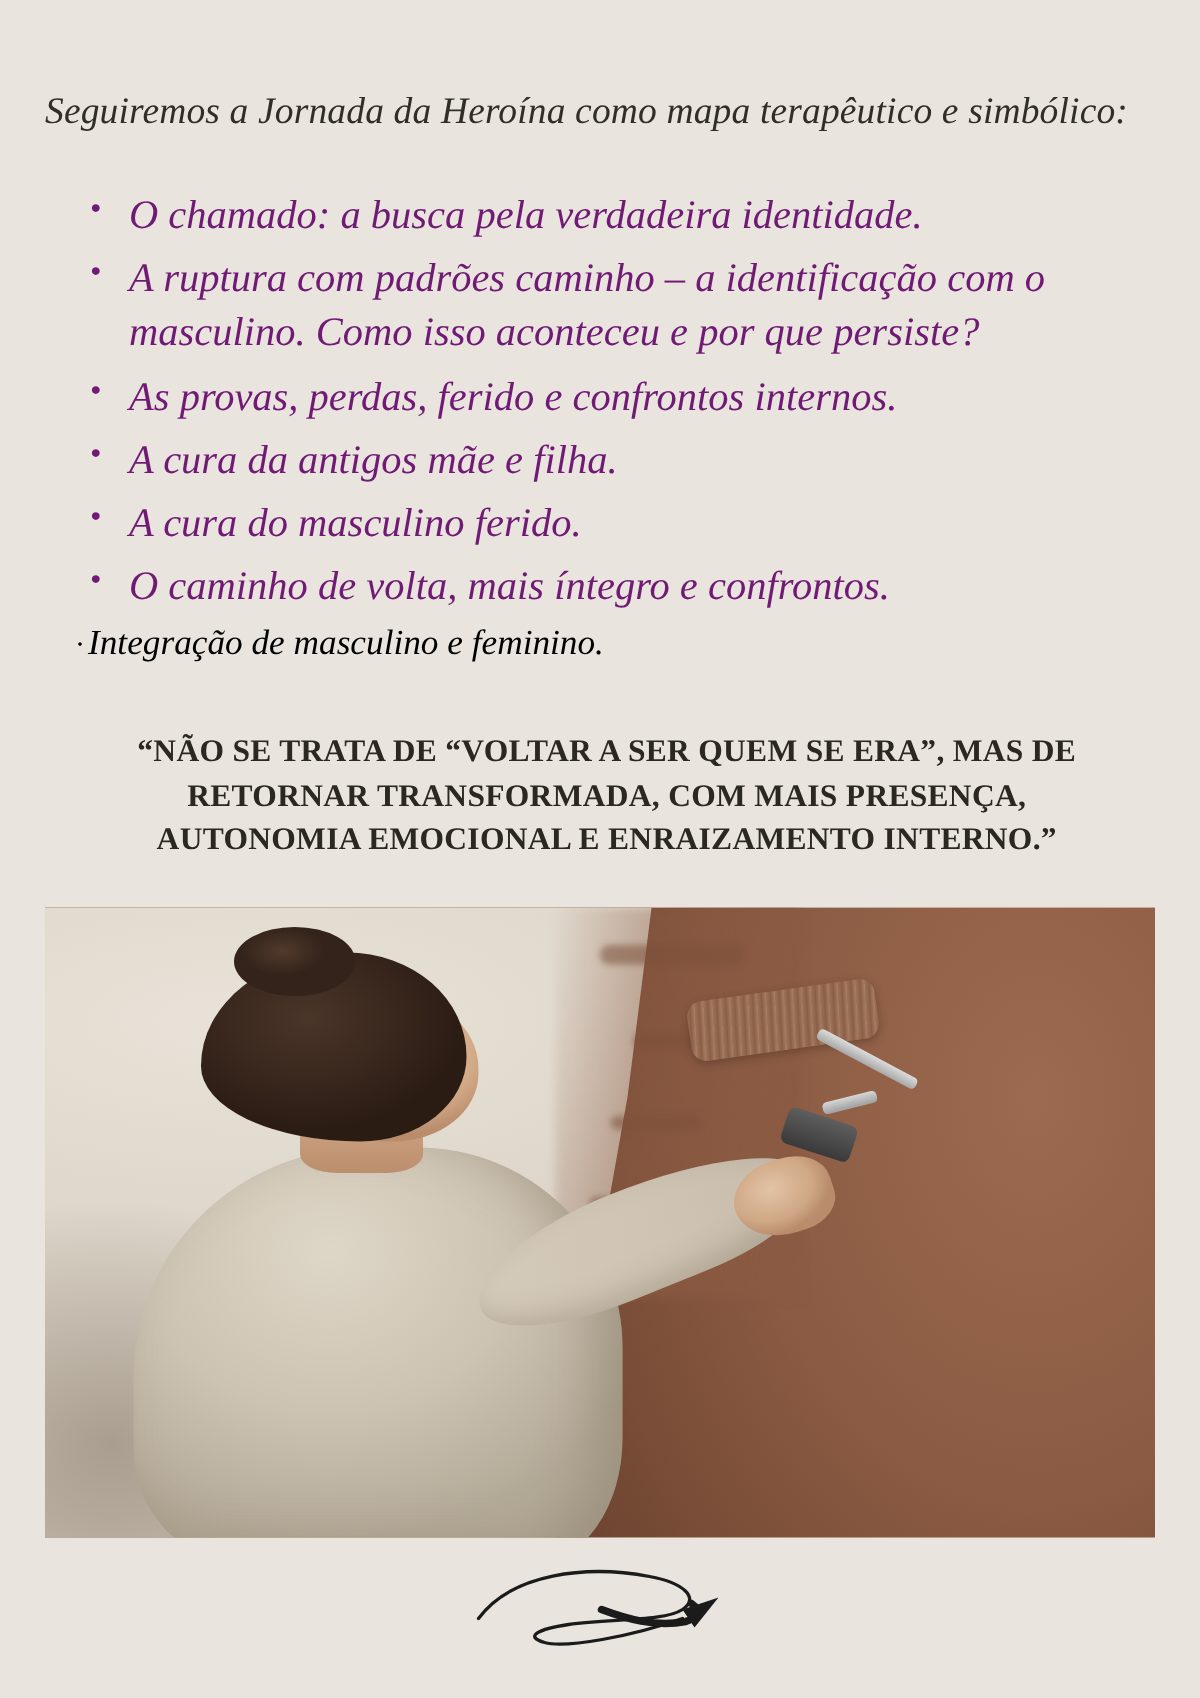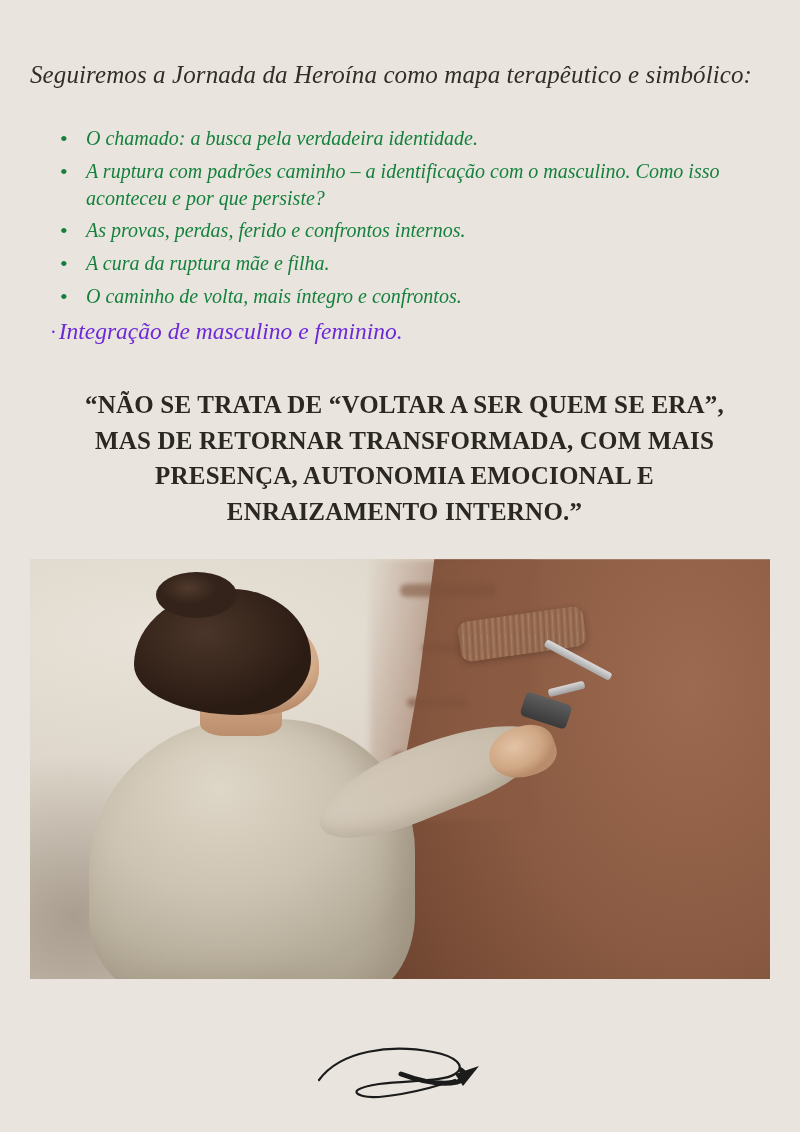--- a/index.html
+++ b/index.html
@@ -30,52 +30,52 @@
     color: #312e29;
   }
   ul.bullets {
     margin: 0;
     padding: 0 0 0 52px;
     list-style: none;
   }
   ul.bullets li {
     position: relative;
     font-style: italic;
-    font-size: 20px;
+    font-size: 27px;
     line-height: 1.34;
     margin-bottom: 6px;
-    color: #15803d;
+    color: #701a75;
     padding-left: 4px;
   }
   ul.bullets li:before {
     content: "•";
     position: absolute;
     left: -22px;
     top: -1px;
     font-size: 22px;
     font-style: normal;
   }
   .last-line {
     font-style: italic;
     font-size: 23.5px;
     line-height: 1.34;
     margin: 2px 0 14px 20px;
-    color: #6d28d9;
+    color: #000000;
   }
   .last-line .dot {
     font-style: normal;
     font-size: 20px;
     padding-right: 2px;
   }
   .quote {
     margin: 40px 28px 0 38px;
     text-align: center;
     font-family: "Liberation Serif", serif;
     font-weight: bold;
-    font-size: 25px;
+    font-size: 21px;
     line-height: 1.42;
     letter-spacing: 0.2px;
     color: #2b2723;
   }
   .photo-wrap {
     margin: 30px 0 0 0;
     width: 740px;
     height: 420px;
     position: relative;
     overflow: hidden;
@@ -241,21 +241,22 @@
 <body>
 
 <div class="page">
 
   <p class="intro">Seguiremos a Jornada da Heroína como mapa terapêutico e simbólico:</p>
 
   <ul class="bullets">
     <li>O chamado: a busca pela verdadeira identidade.</li>
     <li>A ruptura com padrões caminho – a identificação com o masculino. Como isso aconteceu e por que persiste?</li>
     <li>As provas, perdas, ferido e confrontos internos.</li>
-    <li>A cura da ruptura mãe e filha.</li>
+    <li>A cura da antigos mãe e filha.</li>
+    <li>A cura do masculino ferido.</li>
     <li>O caminho de volta, mais íntegro e confrontos.</li>
   </ul>
 
   <p class="last-line">
     <span class="dot">·</span><span>Integração de masculino e feminino.</span>
   </p>
 
   <p class="quote">“NÃO SE TRATA DE “VOLTAR A SER QUEM SE ERA”, MAS DE RETORNAR TRANSFORMADA, COM MAIS PRESENÇA, AUTONOMIA EMOCIONAL E ENRAIZAMENTO INTERNO.”</p>
 
   <div class="photo-wrap">

